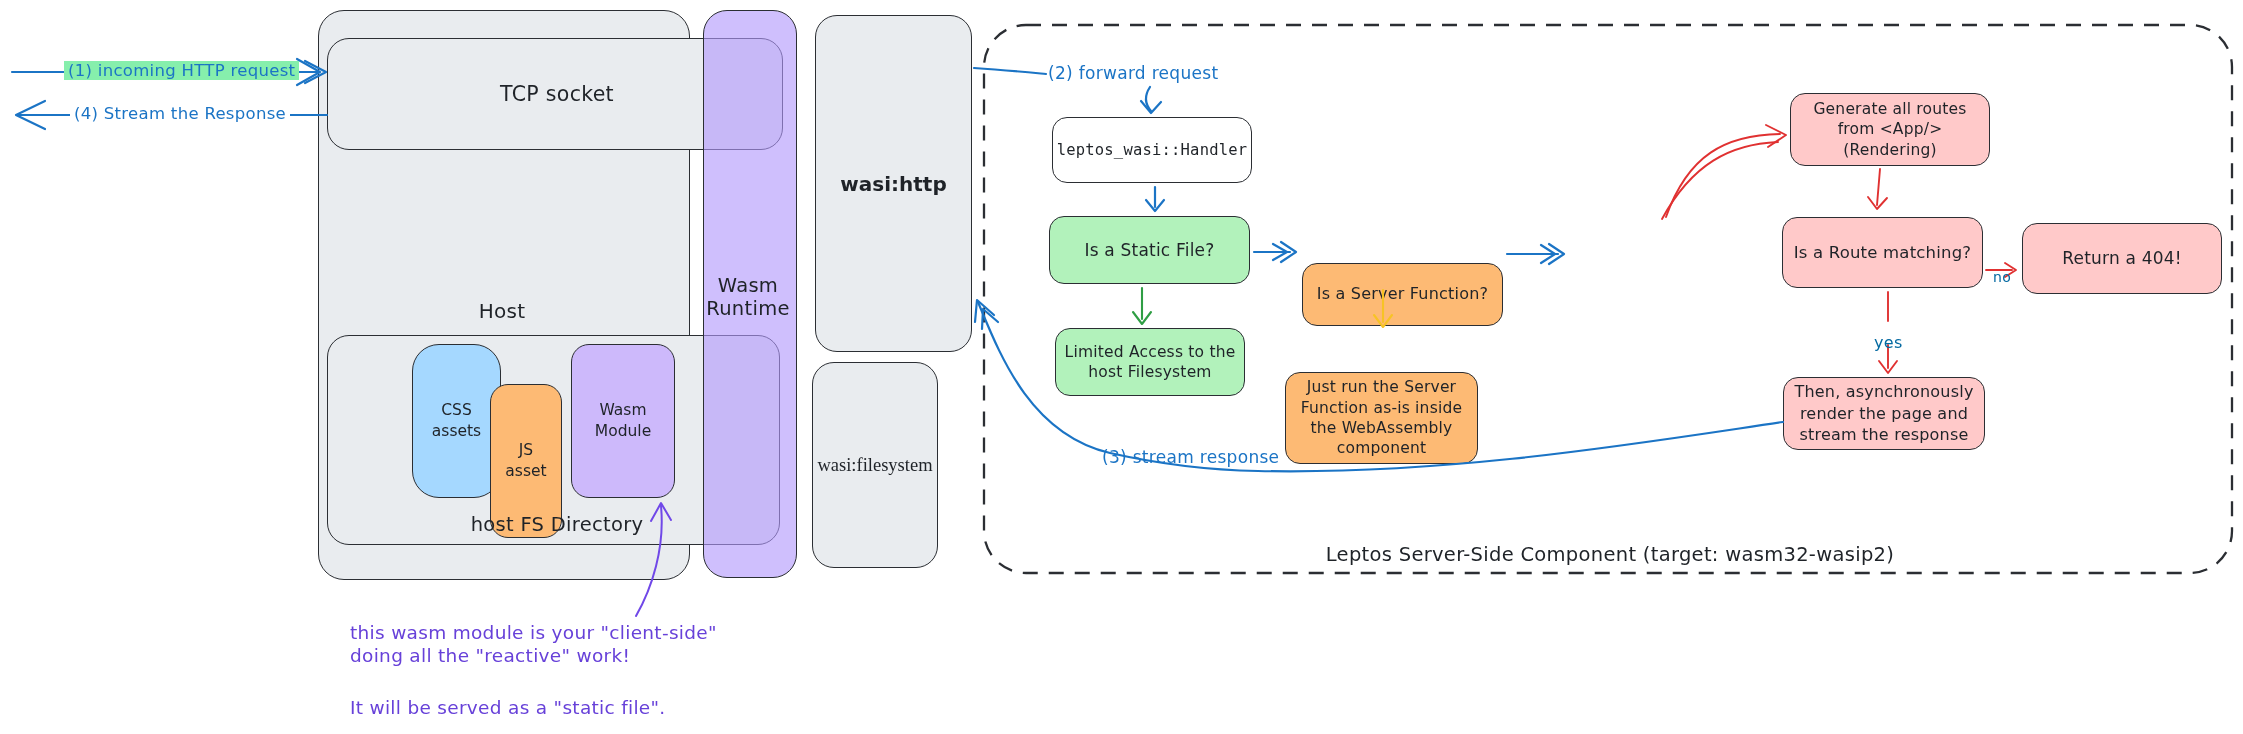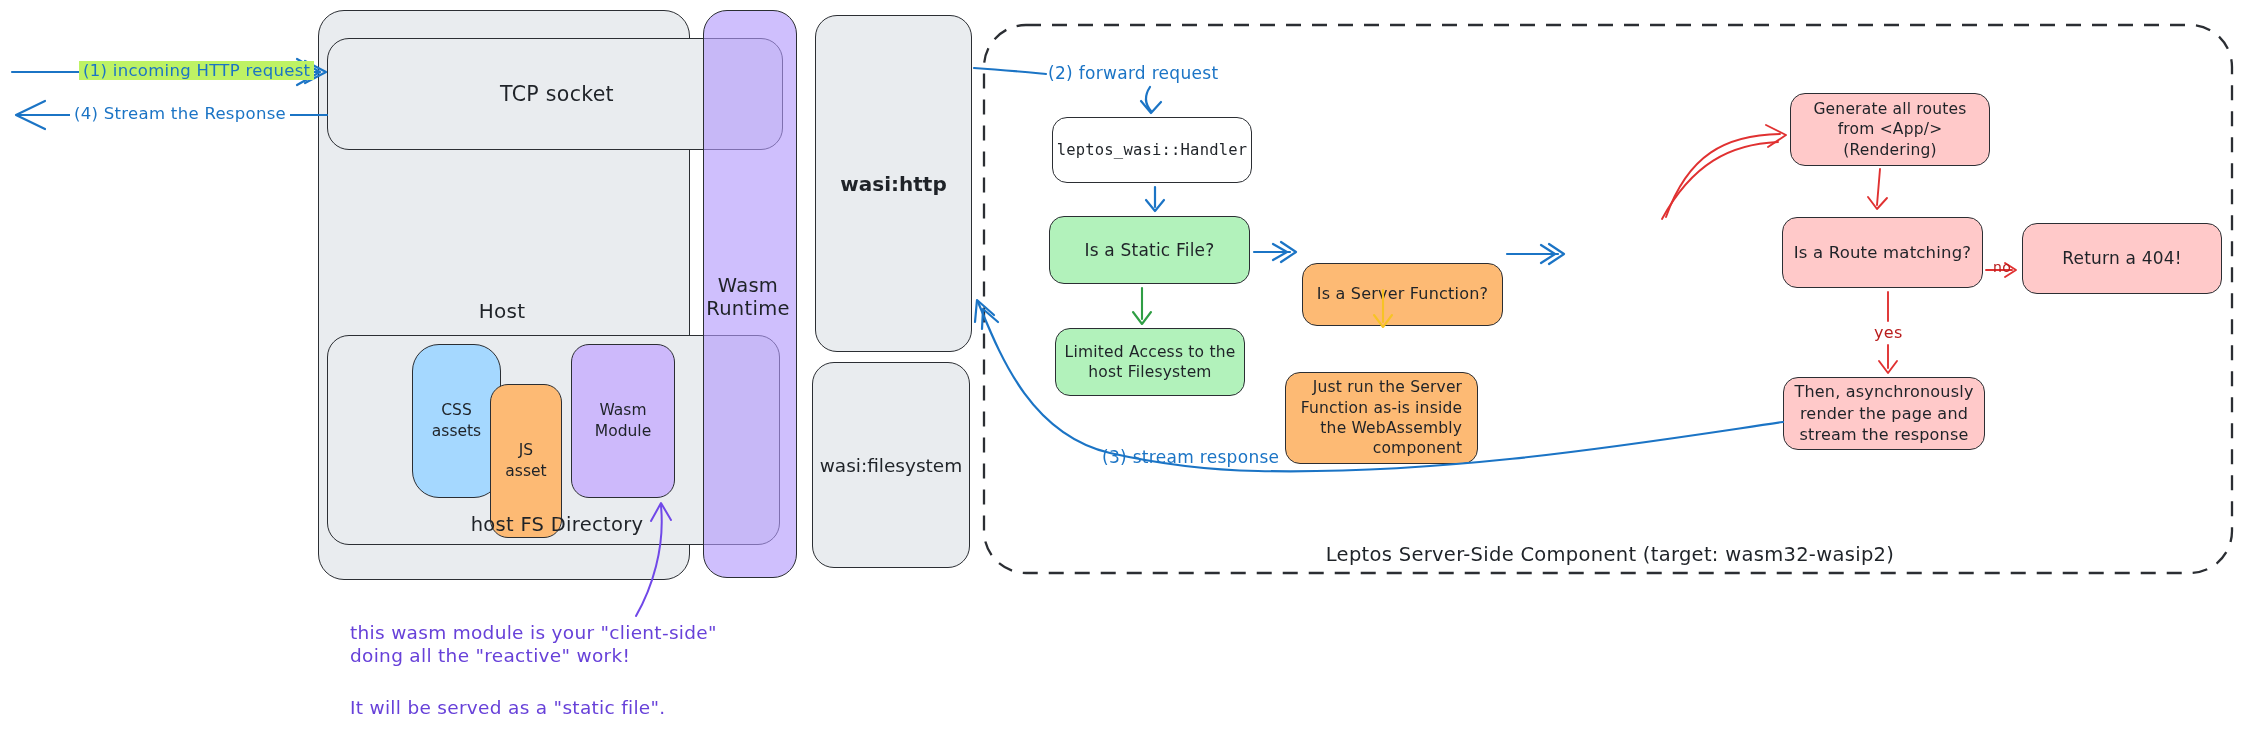--- a/index.html
+++ b/index.html
@@ -17,21 +17,21 @@
   .green{background:#b2f2bb;}
   .yellow{background:#fdba74;margin-top:40px;}
   .pink{background:#ffc9c9;}
   .blue{background:#a5d8ff;}
   .purplebox{background:#cdb9fb;}
   .purplecol{background:rgba(177,151,252,0.62);}
   .node{border-radius:15px;letter-spacing:.2px;line-height:1.3;}
   .lbl{position:absolute;letter-spacing:.3px;}
   .center{text-align:center;}
   .bluetext{color:#1b74c5;}
-  .redtext{color:#b91c1c;}
+  .redtext{color:#0369a1;margin-top:10px;}
   .purpletext{color:#6741d9;}
   .mono{font-family:"DejaVu Sans Mono","Liberation Mono",monospace;}
   svg.arrows{position:absolute;left:0;top:0;z-index:30;pointer-events:none;}
   .labels{position:absolute;left:0;top:0;width:100%;height:100%;z-index:40;pointer-events:none;}
   .boxlayer{position:absolute;left:0;top:0;width:100%;height:100%;z-index:10;}
 </style>
 </head>
 <body>
 
 <div id="canvas">
@@ -47,36 +47,36 @@
     <div class="box blue pre" style="left:412px;top:344px;width:89px;height:154px;border-radius:27px;font-size:15.5px;line-height:1.35;">CSS
 assets</div>
     <div class="box yellow pre" style="left:490px;top:344px;width:72px;height:154px;border-radius:18px;font-size:15.5px;line-height:1.35;">JS
 asset</div>
     <div class="box purplebox pre" style="left:571px;top:344px;width:104px;height:154px;border-radius:18px;font-size:15.5px;line-height:1.35;">Wasm
 Module</div>
 
     <div class="box purplecol" style="left:703px;top:10px;width:94px;height:568px;border-radius:24px;"></div>
 
     <div class="box gray" style="left:815px;top:15px;width:157px;height:337px;border-radius:22px;font-size:20px;font-weight:bold;">wasi:http</div>
-    <div class="box gray" style="left:812px;top:362px;width:158px;height:206px;border-radius:22px;font-size:18.5px;">wasi:filesystem</div>
+    <div class="box gray" style="left:812px;top:362px;width:126px;height:206px;border-radius:22px;font-size:18.5px;font-family:Liberation Serif, serif;">wasi:filesystem</div>
 
     <div class="box white node mono" style="left:1052px;top:117px;width:200px;height:66px;font-size:15.5px;">leptos_wasi::Handler</div>
     <div class="box green node" style="left:1049px;top:216px;width:201px;height:68px;font-size:17px;">Is a Static File?</div>
     <div class="box yellow node" style="left:1302px;top:223px;width:201px;height:63px;font-size:16px;">Is a Server Function?</div>
     <div class="box pink node pre" style="left:1790px;top:93px;width:200px;height:73px;font-size:15.5px;line-height:1.32;">Generate all routes
 from &lt;App/&gt;
 (Rendering)</div>
     <div class="box pink node" style="left:1782px;top:217px;width:201px;height:71px;font-size:16.5px;">Is a Route matching?</div>
     <div class="box pink node" style="left:2022px;top:223px;width:200px;height:71px;font-size:17px;">Return a 404!</div>
     <div class="box pink node pre" style="left:1783px;top:377px;width:202px;height:73px;font-size:16px;line-height:1.35;">Then, asynchronously
 render the page and
 stream the response</div>
     <div class="box green node pre" style="left:1055px;top:328px;width:190px;height:68px;font-size:15.5px;">Limited Access to the
 host Filesystem</div>
-    <div class="box yellow node pre" style="left:1285px;top:332px;width:193px;height:92px;font-size:15.5px;line-height:1.32;text-align:right;">Just run the Server
+    <div class="box yellow node pre" style="left:1285px;top:332px;width:193px;height:92px;font-size:15.5px;line-height:1.32;">Just run the Server
 Function as-is inside
 the WebAssembly
 component</div>
   </div>
 
   <svg class="arrows" width="2243" height="734" viewBox="0 0 2243 734">
 
     <rect x="984" y="25" width="1248" height="548" rx="42" fill="none" stroke="#2b2e33" stroke-width="2.3" stroke-dasharray="15 11"></rect>
 
     <g stroke="#1b74c5" stroke-width="2.2" fill="none" stroke-linecap="round" stroke-linejoin="round">
@@ -136,21 +136,21 @@
     </g>
 
     <g stroke="#7048e8" stroke-width="2" fill="none" stroke-linecap="round" stroke-linejoin="round">
       <path d="M 636 616 C 652 588 665 548 661 506"></path>
       <path d="M 651 521 L 661 503 L 671 520"></path>
     </g>
   </svg>
 
   <div class="labels">
 
-    <div class="lbl bluetext" style="left:64px;top:61px;font-size:16.5px;background:#bef264;padding:0 4px;margin-left:15px;">(1) incoming HTTP request</div>
+    <div class="lbl bluetext" style="left:64px;top:61px;font-size:16.5px;background:#86efac;padding:0 4px;">(1) incoming HTTP request</div>
     <div class="lbl bluetext" style="left:70px;top:104px;font-size:16.5px;background:#fff;padding:0 4px;">(4) Stream the Response</div>
 
     <div class="lbl" style="left:457px;top:82px;width:200px;font-size:20.5px;text-align:center;">TCP socket</div>
     <div class="lbl" style="left:452px;top:299px;width:100px;font-size:20px;text-align:center;">Host</div>
     <div class="lbl pre center" style="left:698px;top:274px;width:100px;font-size:19.5px;line-height:1.2;">Wasm
 Runtime</div>
     <div class="lbl" style="left:447px;top:513px;width:220px;font-size:19.5px;text-align:center;">host FS Directory</div>
 
     <div class="lbl bluetext" style="left:1048px;top:63px;font-size:17px;">(2) forward request</div>
     <div class="lbl bluetext" style="left:1102px;top:447px;font-size:17px;">(3) stream response</div>

